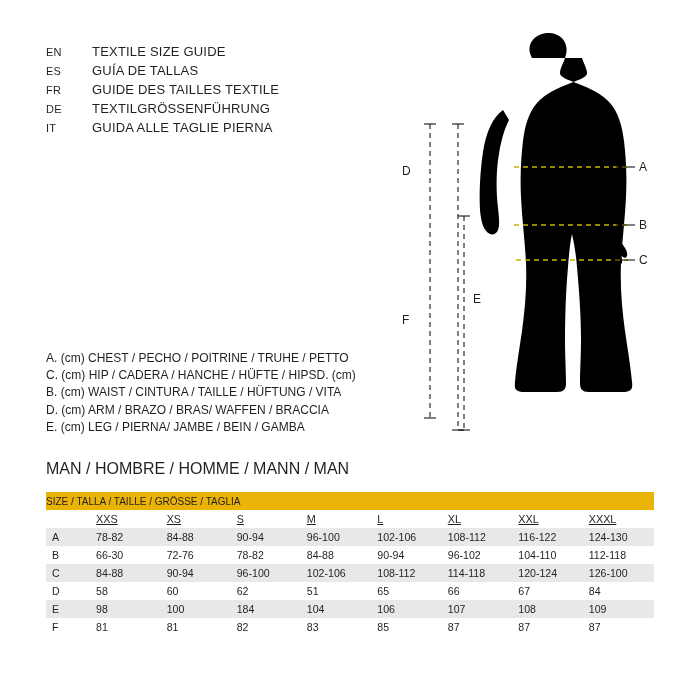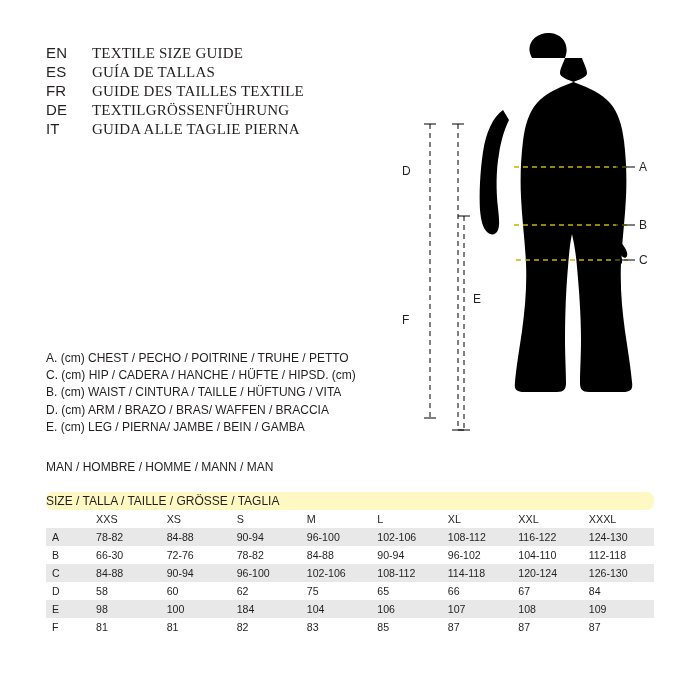--- a/index.html
+++ b/index.html
@@ -23,47 +23,46 @@
     top: 44px;
     width: 330px;
   }
   .lang-row {
     display: flex;
     align-items: baseline;
     height: 19px;
   }
   .lang-code {
     width: 46px;
-    font-size: 15px;
+    font-size: 11px;
     letter-spacing: .2px;
   }
   .lang-title {
-    font-size: 15px;
+    font-size: 13px;
     letter-spacing: .2px;
     white-space: nowrap;
-    font-family: Liberation Serif, serif;
   }
 
   
   .legend {
     position: absolute;
     left: 46px;
     top: 350px;
     width: 400px;
   }
   .legend-row {
     font-size: 12px;
     line-height: 17.2px;
     white-space: nowrap;
   }
   .legend-gender {
     position: absolute;
     left: 46px;
     top: 460px;
-    font-size: 12px;
+    font-size: 16px;
     white-space: nowrap;
   }
 
   
   .figure-wrap {
     position: absolute;
     left: 380px;
     top: 20px;
     width: 300px;
     height: 460px;
@@ -83,42 +82,41 @@
     font-size: 10.6px;
   }
   table.size-table td, table.size-table th {
     padding: 0;
     height: 18px;
     font-weight: normal;
     text-align: left;
     color: #231f20;
   }
   .title-row td {
-    background: #fef9c3;
+    background: #eab308;
     height: 19px;
     padding-left: 6px;
-    font-size: 12px;
-    border-radius: 7px;
+    font-size: 10px;
   }
   .head-row td {
     background: #ffffff;
     height: 20px;
     padding-left: 6px;
     font-size: 10.8px;
   }
   .row-shade td { background: #e8e8e8; }
   .row-plain td { background: #ffffff; }
   .size-table td.label {
     padding-left: 6px;
     width: 42px;
   }
   .size-table td.cell {
     padding-left: 6px;
   }
-  .col-w { width: 70px; }
+  .col-w { width: 70px; text-decoration: underline; }
 </style>
 </head>
 <body>
 
 <div class="lang-block">
   <div class="lang-row">
     <span class="lang-code">EN</span>
     <span class="lang-title">TEXTILE SIZE GUIDE</span>
   </div>
   <div class="lang-row">
@@ -295,28 +293,28 @@
       </tr>
       <tr class="row-shade">
         <td class="label">C</td>
         <td class="cell">84-88</td>
         <td class="cell">90-94</td>
         <td class="cell">96-100</td>
         <td class="cell">102-106</td>
         <td class="cell">108-112</td>
         <td class="cell">114-118</td>
         <td class="cell">120-124</td>
-        <td class="cell">126-130</td>
+        <td class="cell">126-100</td>
       </tr>
       <tr class="row-plain">
         <td class="label">D</td>
         <td class="cell">58</td>
         <td class="cell">60</td>
         <td class="cell">62</td>
-        <td class="cell">75</td>
+        <td class="cell">51</td>
         <td class="cell">65</td>
         <td class="cell">66</td>
         <td class="cell">67</td>
         <td class="cell">84</td>
       </tr>
       <tr class="row-shade">
         <td class="label">E</td>
         <td class="cell">98</td>
         <td class="cell">100</td>
         <td class="cell">184</td>

